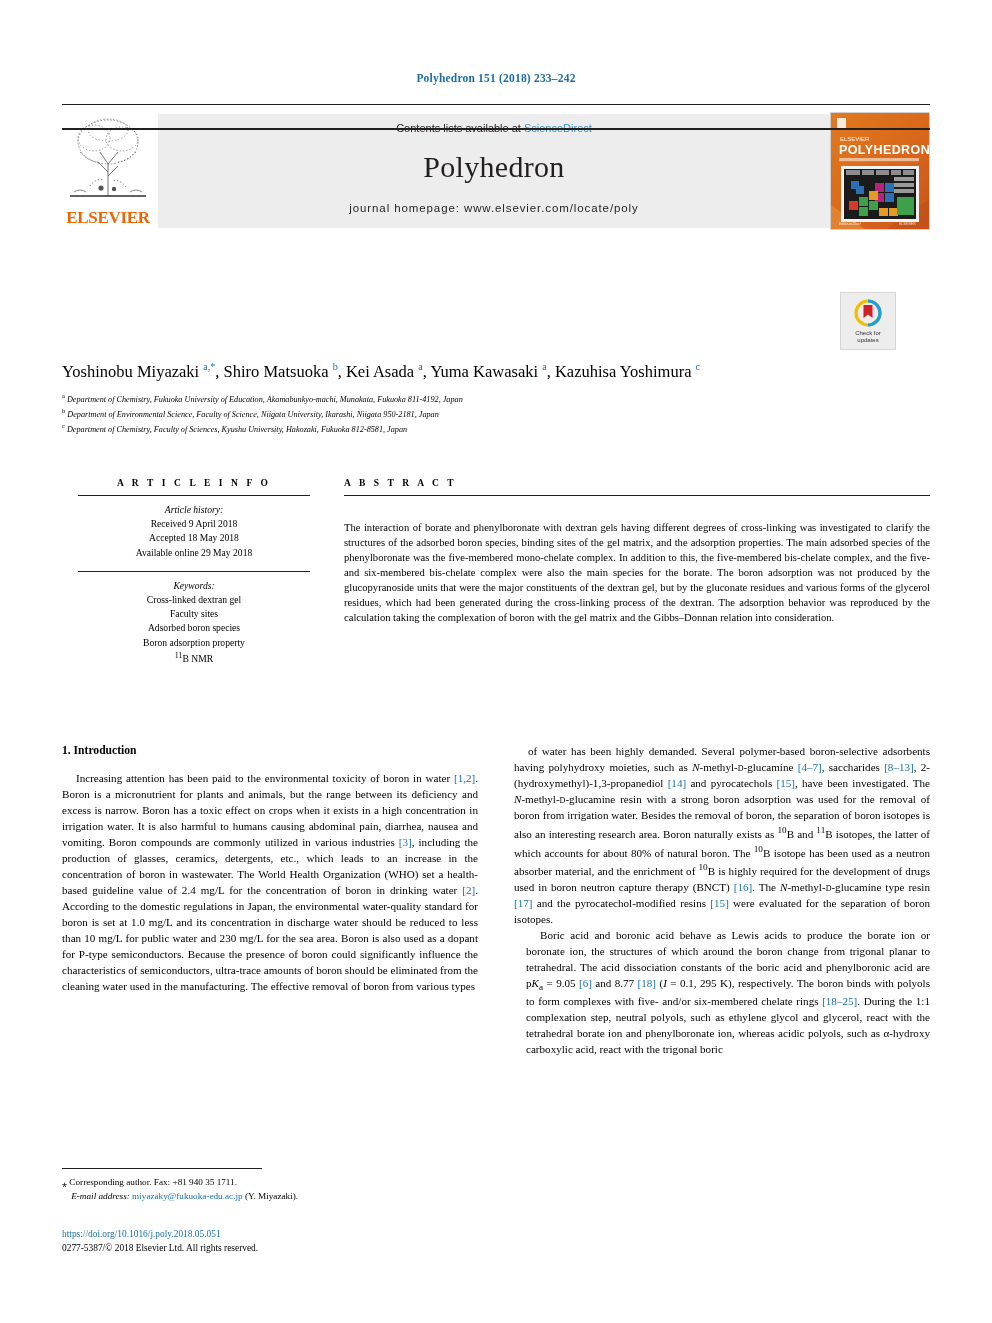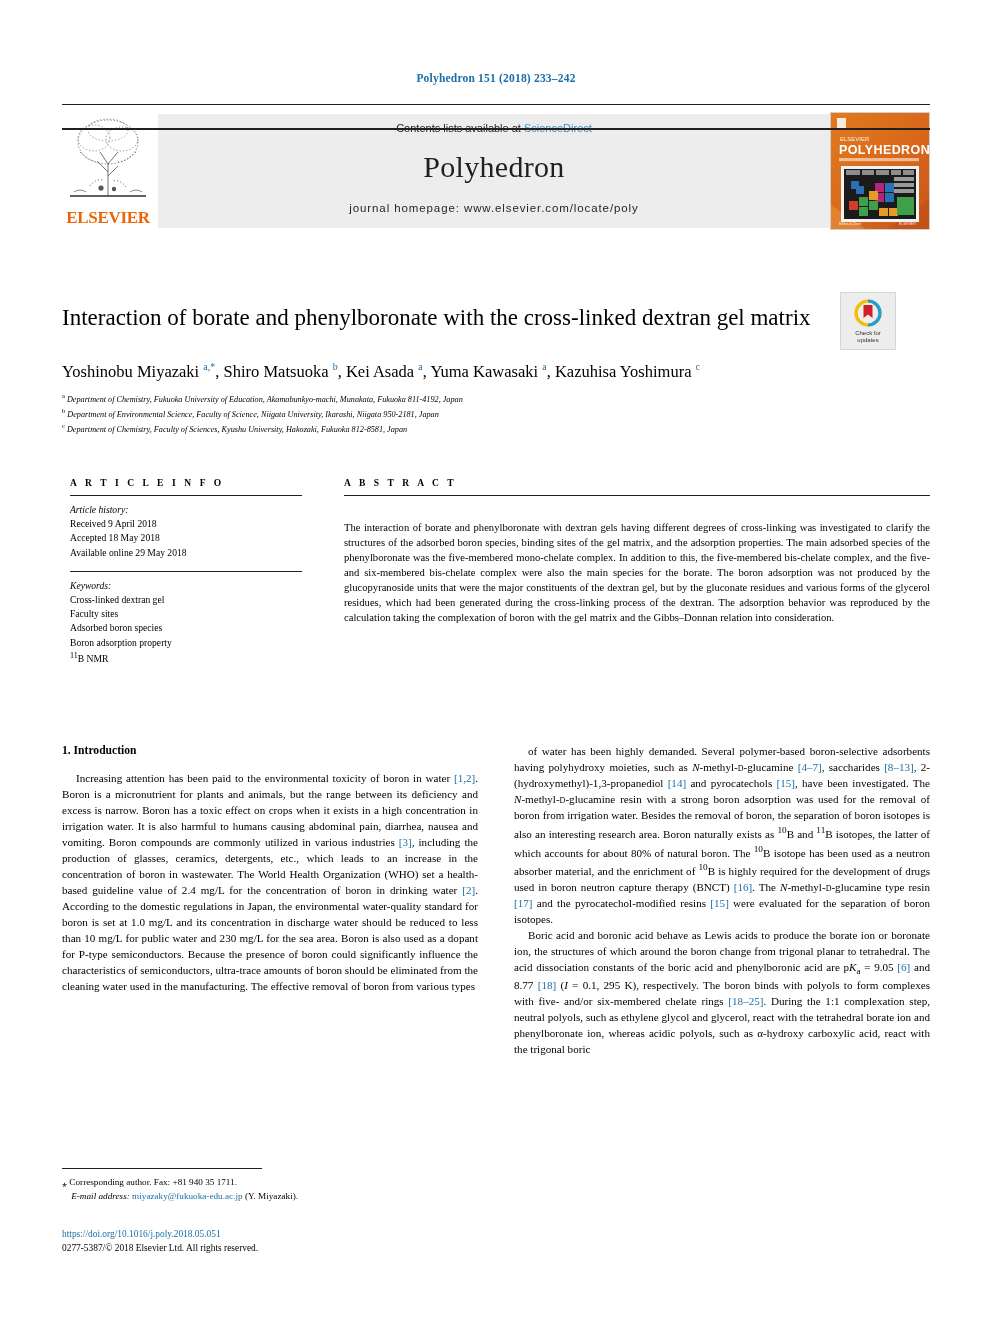--- a/index.html
+++ b/index.html
@@ -93,21 +93,21 @@
   .authors sup { color:#1a6ea8; font-size:10px; }
   .affils {
     position:absolute; top:391px; left:62px; width:880px;
     font-family:"Liberation Serif", serif;
     font-size:8.2px; line-height:1.62; font-style:italic; color:#000;
   }
   .affils sup { font-style:normal; font-size:6.5px; }
 
   
   .infobar { position:absolute; top:478px; left:62px; width:868px; }
-  .col-info { position:absolute; top:0; left:8px; width:232px; }
+  .col-info { position:absolute; top:0; left:16px; width:232px;text-align:center; }
   .col-abs  { position:absolute; top:0; left:282px; width:586px; }
   .sec-head {
     font-family:"Liberation Serif", serif;
     font-size:9.5px; font-weight:bold; letter-spacing:3.1px; color:#000;
   }
   .hr-thin { height:1px; background:#231f20; margin-top:7px; }
   .info-block {
     font-family:"Liberation Serif", serif;
     font-size:9.6px; line-height:1.48; color:#000; margin-top:7px;
   }
@@ -135,21 +135,21 @@
     font-family:"Liberation Serif", serif;
     font-size:11.6px; font-weight:bold;
   }
   p.body {
     margin:0;
     font-family:"Liberation Serif", serif;
     font-size:11.1px; line-height:1.44; text-align:justify;
     text-indent:14px; color:#000;
     hyphens:auto; -webkit-hyphens:auto;
   }
-  p.body + p.body { margin-top:0; }
+  p.body + p.body { margin-top:0;margin-left:12px; }
   .ref { color:#1a6ea8; }
   .sc { font-variant:small-caps; }
 
   
   .foot-rule {
     position:absolute; top:1168px; left:62px; width:200px; height:1px; background:#231f20;
   }
   .footnote {
     position:absolute; top:1176px; left:62px; width:420px;
     font-family:"Liberation Serif", serif;
@@ -246,21 +246,20 @@
           <rect x="58" y="95" width="9" height="8" fill="#e79b24"></rect>
           <rect x="66" y="84" width="17" height="18" fill="#3fa04a"></rect>
         </g>
         <text x="8" y="112" font-family="Liberation Sans, sans-serif" font-size="3.4" fill="#ffffff" opacity=".85">Editor-in-Chief</text>
         <text x="68" y="112" font-family="Liberation Sans, sans-serif" font-size="3.4" fill="#ffffff" opacity=".85">ELSEVIER</text>
       </svg>
     </div>
   </div>
   <div class="rule-bottom"></div>
 
-  <h1 class="title">Interaction of borate and phenylboronate with the cross-linked dextran gel matrix</h1>
 
   <div class="crossmark">
     <svg width="30" height="30" viewBox="0 0 30 30" aria-hidden="true">
       <circle cx="15" cy="15" r="12" fill="none" stroke="#f0c000" stroke-width="3.2"></circle>
       <path d="M15 3 a12 12 0 0 1 0 24" fill="none" stroke="#1f9ed9" stroke-width="3.2"></path>
       <path d="M10.5 7 h9 v13 l-4.5 -3.6 l-4.5 3.6 z" fill="#cf2028"></path>
     </svg>
     <div class="cm-label">
       <span>Check for</span><br>
       <span>updates</span>

